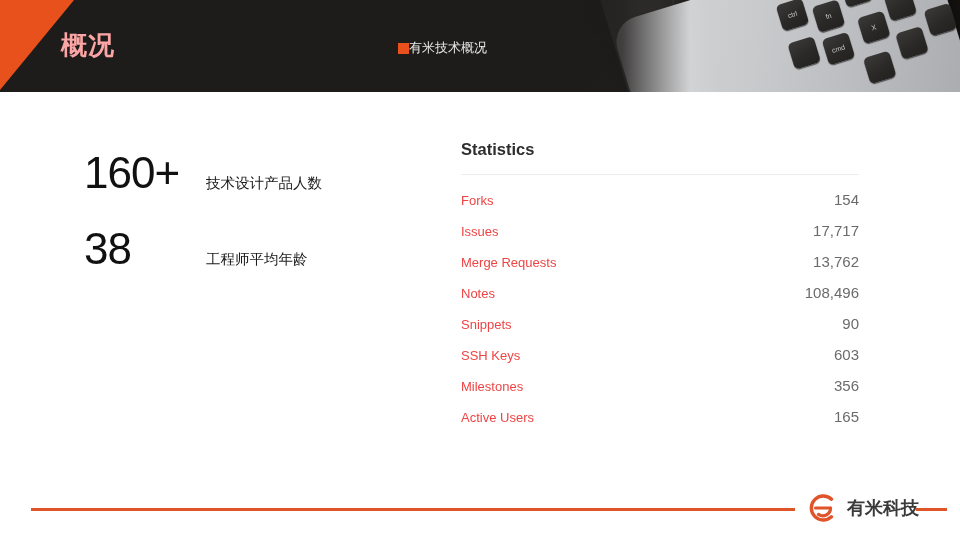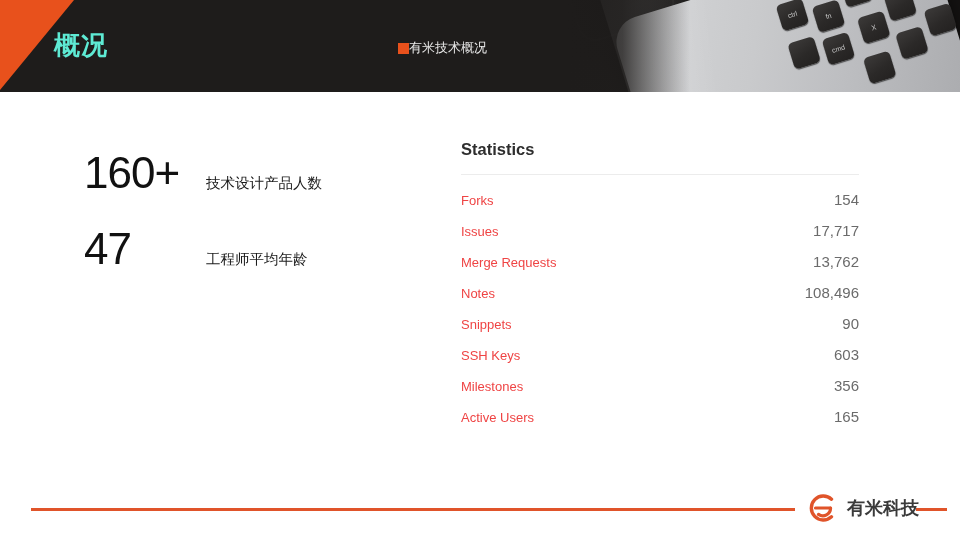--- a/index.html
+++ b/index.html
@@ -104,23 +104,23 @@
   .corner-triangle {
     position: absolute;
     left: 0;
     top: 0;
     width: 74px;
     height: 90px;
   }
 
   .page-title {
     position: absolute;
-    left: 54px;
+    left: 61px;
     top: 28px;
-    color: #5eead4;
+    color: #fca5a5;
     font-size: 26px;
     font-weight: bold;
     letter-spacing: 1px;
     font-family: Liberation Sans, sans-serif;
   }
   .subtitle-group {
     position: absolute;
     left: 398px;
     top: 39px;
     display: flex;
@@ -282,21 +282,21 @@
     <span class="subtitle-text">有米技术概况</span>
   </div>
 </div>
 
 <div class="kpi-list">
   <div class="kpi-row r1">
     <span class="kpi-number">160+</span>
     <span class="kpi-label">技术设计产品人数</span>
   </div>
   <div class="kpi-row r3">
-    <span class="kpi-number">47</span>
+    <span class="kpi-number">38</span>
     <span class="kpi-label">工程师平均年龄</span>
   </div>
 </div>
 
 <div class="stats-panel">
   <div class="stats-title">Statistics</div>
   <div class="stats-divider"></div>
 
   <div class="stat-row">
     <span class="stat-label">Forks</span>

